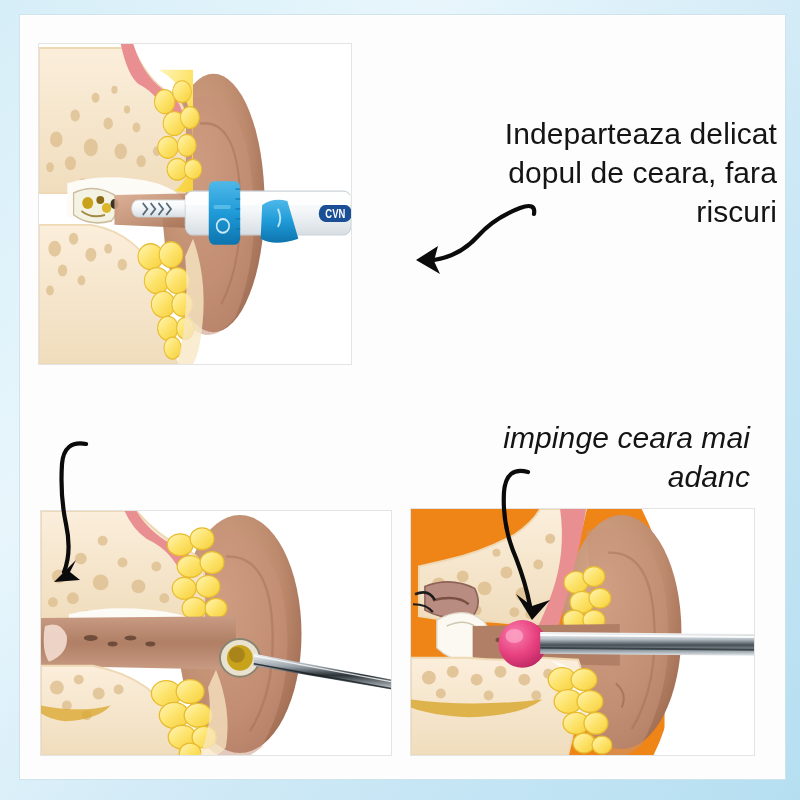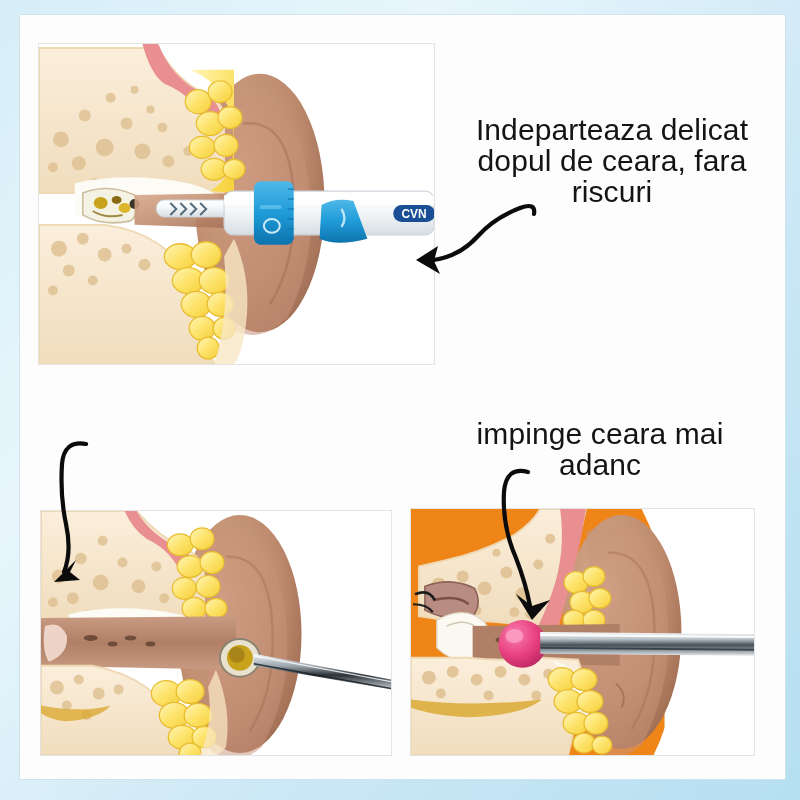--- a/index.html
+++ b/index.html
@@ -23,40 +23,40 @@
   }
 
   
   .panel{
     position:absolute; background:#fff;
     border:1px solid #e4e4e4;
     overflow:hidden;
   }
 
   
-  #panel-top      { left:38px;  top:43px;  width:397px; height:322px; }
+  #panel-top      { left:38px;  top:43px;  width:314px; height:322px; }
   #panel-bottom-l { left:40px;  top:510px; width:352px; height:246px; }
   #panel-bottom-r { left:410px; top:508px; width:345px; height:248px; }
 
   
   .art{ position:absolute; left:0; top:0; width:100%; height:100%; }
 
   
   .caption{
     position:absolute;
     font-size:30px;
-    line-height:31px;
+    line-height:39px;
     color:#141414;
-    text-align:center;
+    text-align:right;
     letter-spacing:.1px;
     white-space:pre-line;
   }
   #caption-top   { left:447px; top:114px; width:330px; }
   #caption-bl    { left:52px;  top:418px; width:300px; }
-  #caption-br    { left:440px; top:418px; width:320px; }
+  #caption-br    { left:430px; top:418px; width:320px;font-style:italic; }
 
   
   .arrow-svg{ position:absolute; overflow:visible; }
   #arrow-top { left:408px; top:196px; }
   #arrow-bl  { left:42px;  top:438px; }
   #arrow-br  { left:482px; top:460px; }
   .arrow-path{ fill:none; stroke:#0b0b0b; stroke-width:4.2; stroke-linecap:round; }
   .arrow-head{ fill:#0b0b0b; }
 </style>
 </head>

